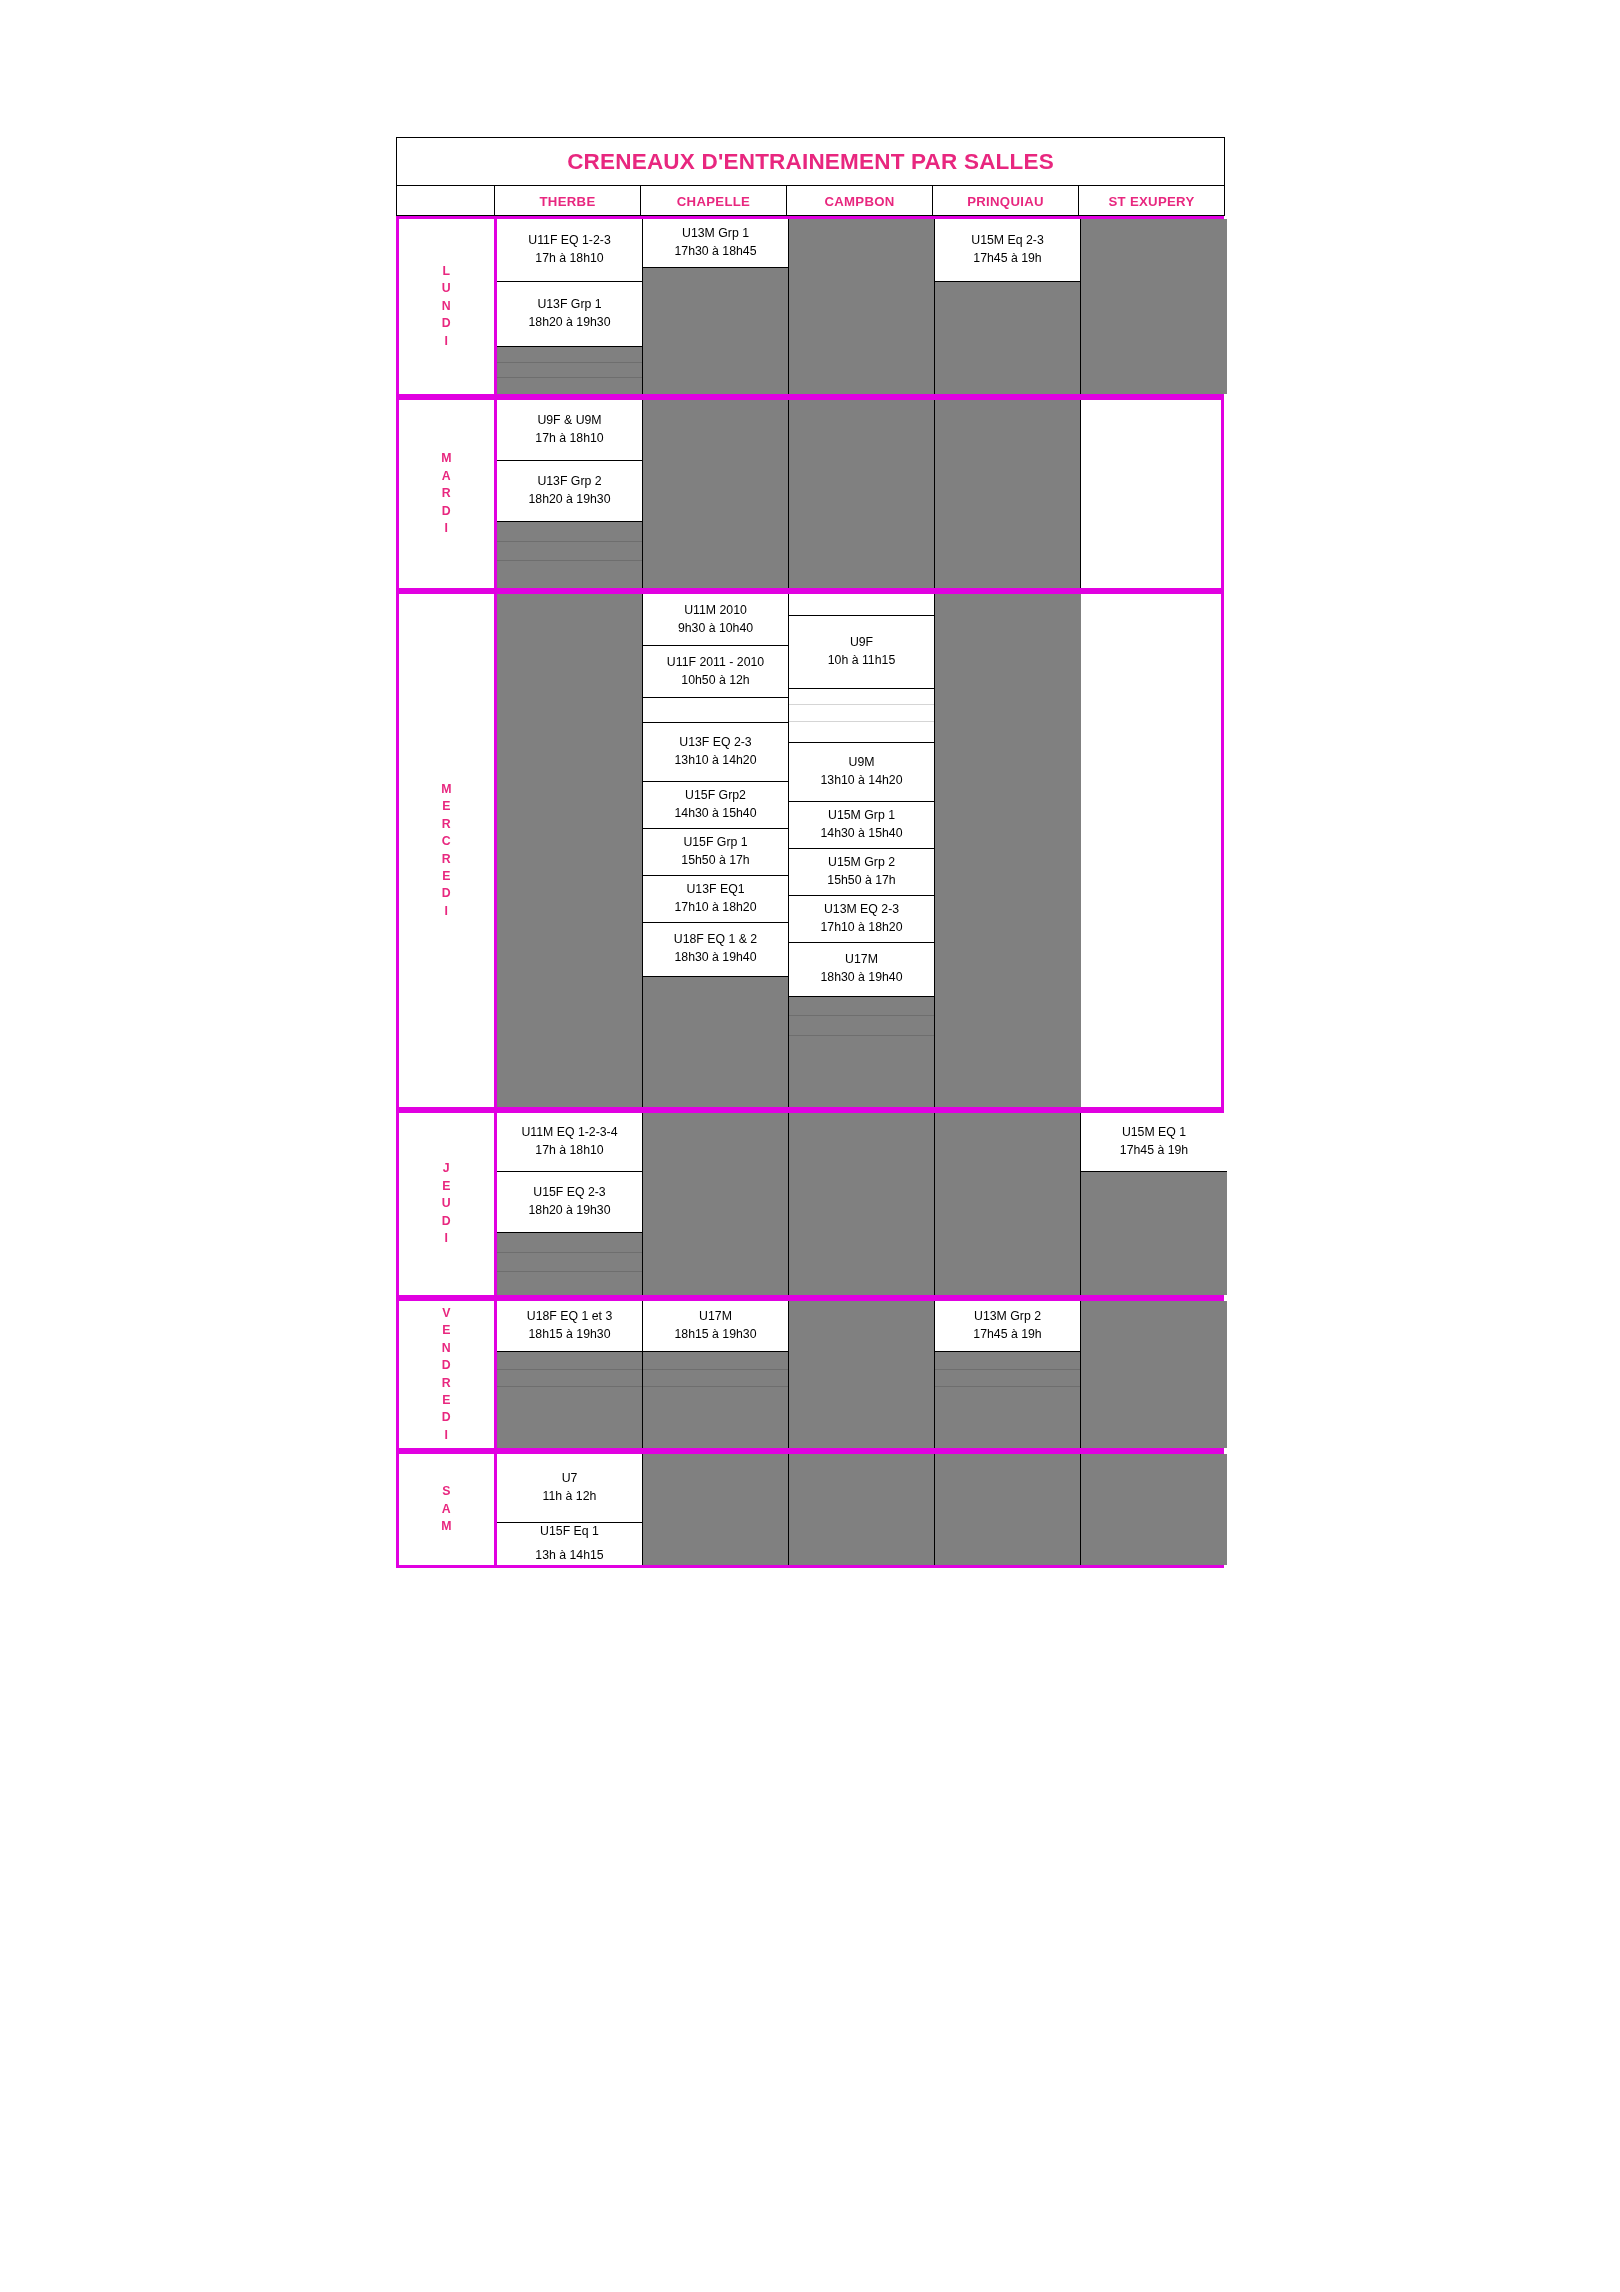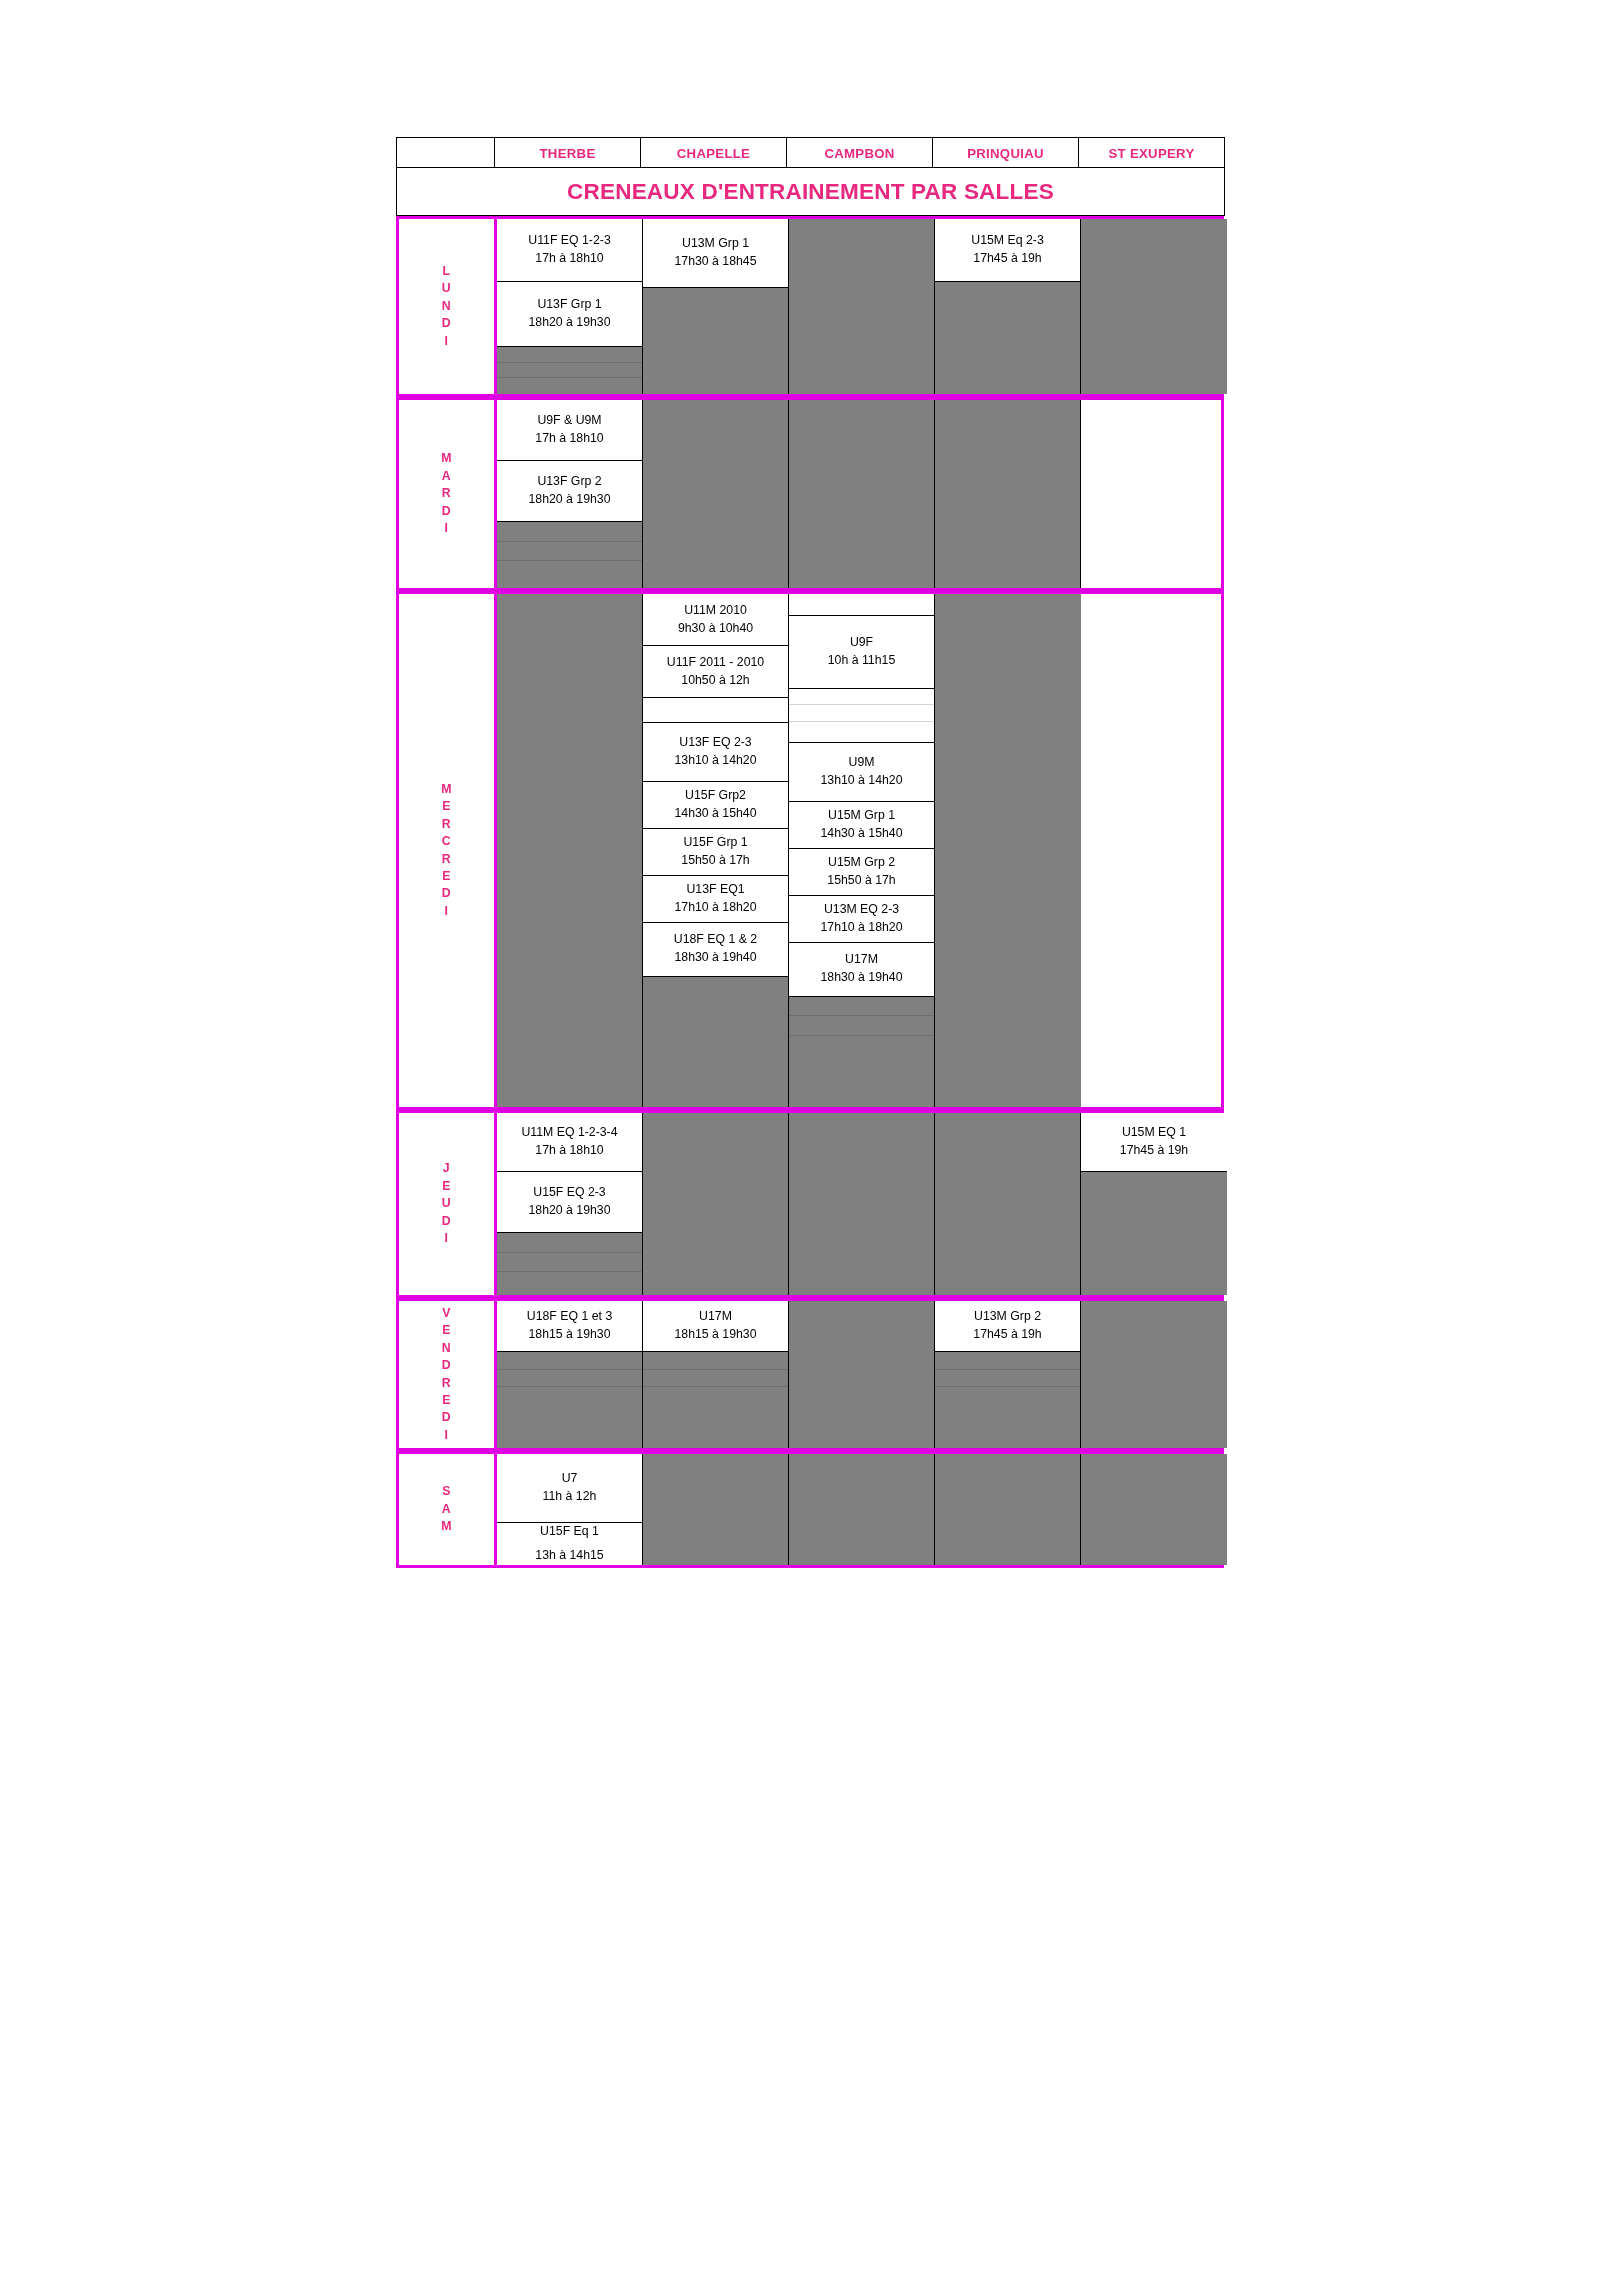--- a/index.html
+++ b/index.html
@@ -148,42 +148,42 @@
     <colgroup>
       <col class="c-day">
         <col class="c-salle">
         <col class="c-salle">
       <col class="c-salle">
         <col class="c-salle">
         <col class="c-salle">
     </colgroup>
     <tbody>
         <tr>
+      <td class="title-cell" colspan="6">
+        <span class="title-text">CRENEAUX D'ENTRAINEMENT PAR SALLES</span>
+      </td>
+    </tr>
+    <tr>
       <td class="hdr-blank"></td>
       <td class="hdr-cell">
         <span class="hdr-text">THERBE</span>
       </td>
       <td class="hdr-cell">
         <span class="hdr-text">CHAPELLE</span>
       </td>
       <td class="hdr-cell">
         <span class="hdr-text">CAMPBON</span>
       </td>
       <td class="hdr-cell">
         <span class="hdr-text">PRINQUIAU</span>
       </td>
       <td class="hdr-cell">
         <span class="hdr-text">ST EXUPERY</span>
       </td>
     </tr>
-    <tr>
-      <td class="title-cell" colspan="6">
-        <span class="title-text">CRENEAUX D'ENTRAINEMENT PAR SALLES</span>
-      </td>
-    </tr>
   </tbody>
     </table>
 
   <div class="daygrid" style="height:181px">
     <div class="daycell">
       <div class="daylabel">
         <span>L</span>
         <span>U</span>
         <span>N</span>
         <span>D</span>
@@ -199,21 +199,21 @@
       <div class="slot" style="height:65px">
         <div class="ln">U13F Grp 1</div>
         <div class="ln">18h20 à 19h30</div>
       </div>
       <div class="slot gray" style="height:15.7px"></div>
       <div class="slot gray" style="height:15.7px"></div>
       <div class="slot gray-plain" style="flex:1"></div>
     </div>
 
     <div class="salcol">
-      <div class="slot" style="height:69px">
+      <div class="slot" style="height:49px">
         <div class="ln">U13M Grp 1</div>
         <div class="ln">17h30 à 18h45</div>
       </div>
       <div class="slot gray-plain" style="flex:1"></div>
     </div>
 
     <div class="salcol">
       <div class="slot gray-plain" style="flex:1"></div>
     </div>
 

